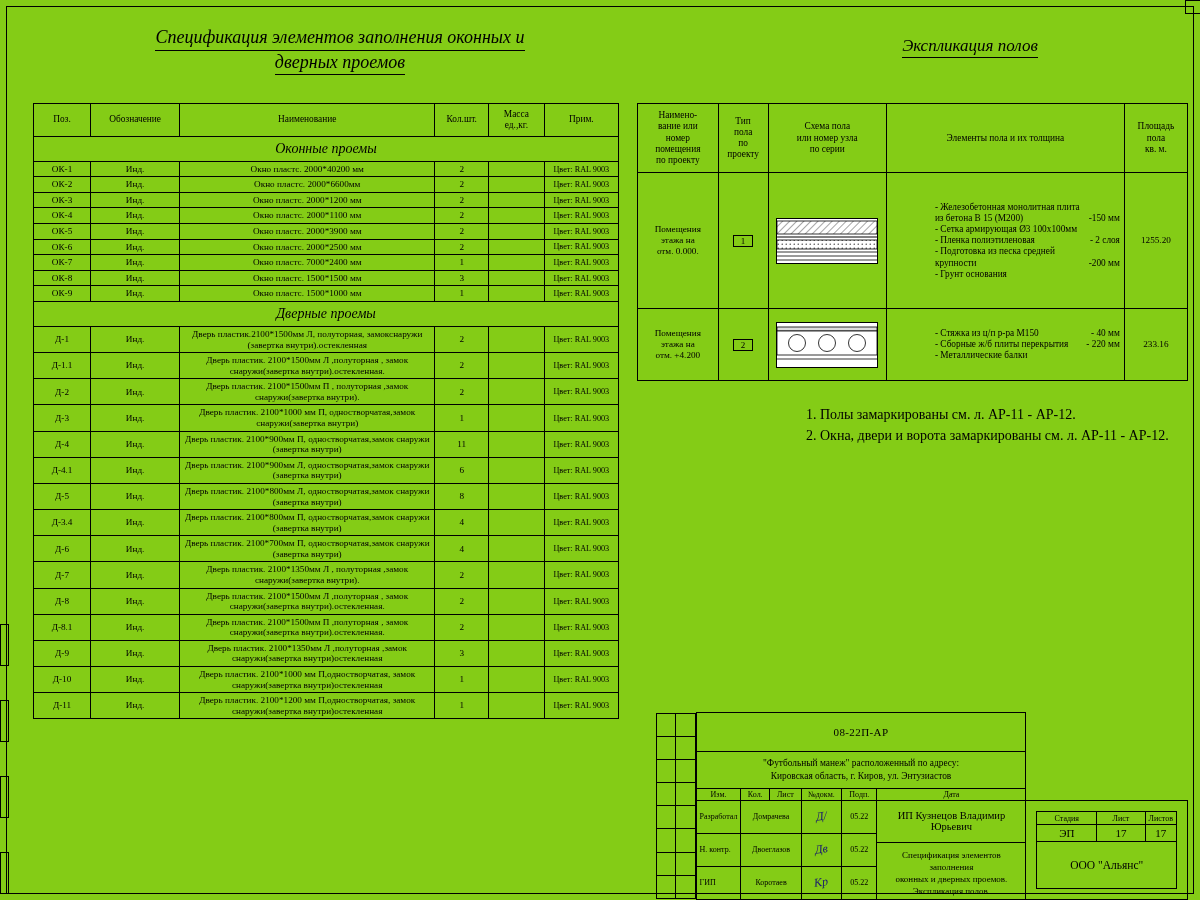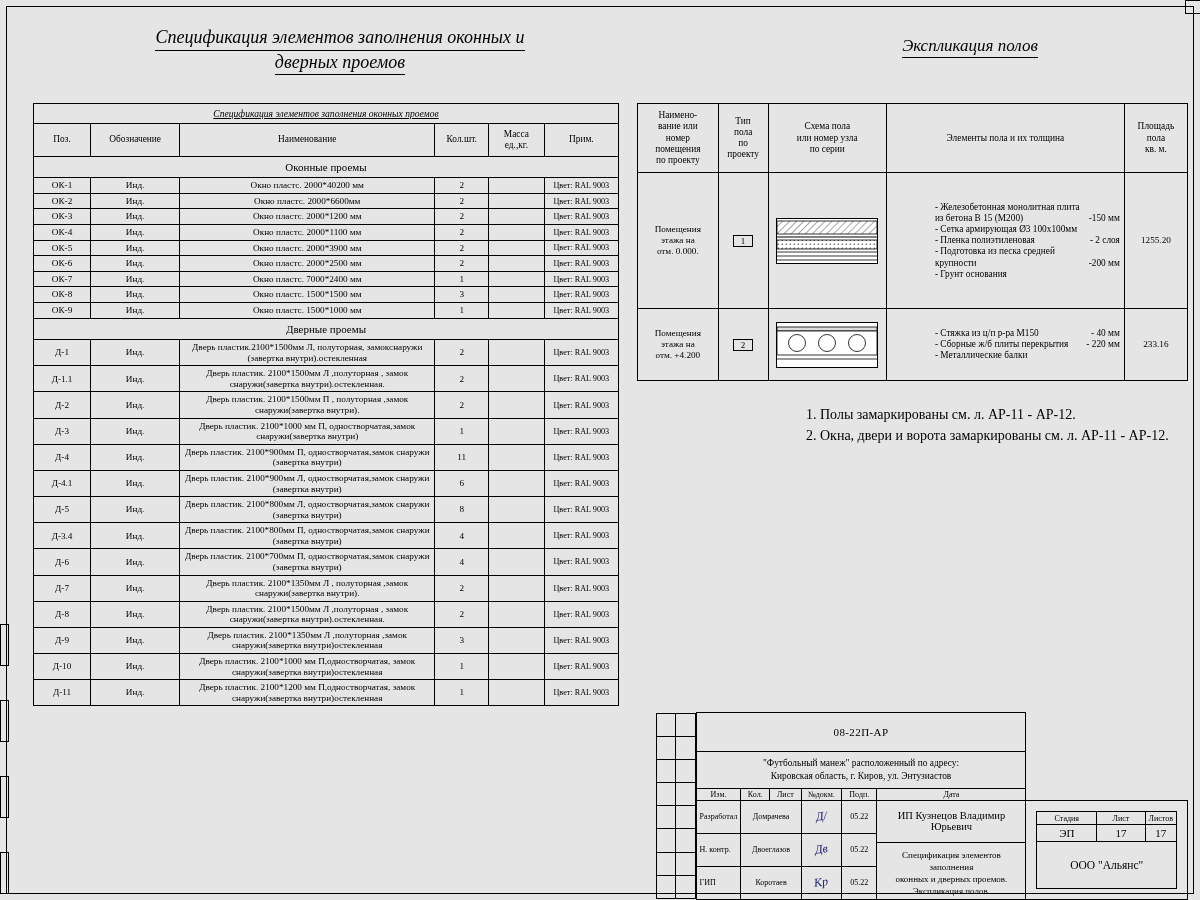--- a/index.html
+++ b/index.html
@@ -1,34 +1,34 @@
 <!DOCTYPE html>
 <html><head>
 <meta charset="utf-8">
 <style>
   html,body{margin:0;padding:0;background:#fff;}
   body{font-family:"Liberation Serif", serif; color:#000;}
-  #sheet{position:relative;width:1200px;height:900px;overflow:hidden;background:#e5e5e5;}
+  #sheet{position:relative;width:1200px;height:900px;overflow:hidden;background:#84cc16;}
 
   
   .frame-outer{position:absolute;left:6px;top:6px;width:1186px;height:886px;border:1px solid #000;}
   .frame-tick{position:absolute;border:1px solid #000;}
 
   .title-left{position:absolute;left:60px;top:26px;width:560px;text-align:center;font-style:italic;font-size:18px;line-height:1.25;}
   .title-left .u{display:inline-block;border-bottom:1px solid #000;padding-bottom:1px;}
   .title-right{position:absolute;left:840px;top:36px;width:260px;text-align:center;font-style:italic;font-size:17px;}
   .title-right .u{display:inline-block;border-bottom:1px solid #000;padding-bottom:1px;}
 
   
   table{border-collapse:collapse;}
   .spec{position:absolute;left:33px;top:103px;width:586px;font-size:9.2px;}
   .spec td{border:1px solid #000;padding:2px 2px;text-align:center;vertical-align:middle;line-height:1.15;}
   .spec .hdr-main{font-style:italic;font-size:9.6px;padding:4px 0;text-decoration:underline;}
   .spec .colhdr{font-size:9.4px;padding:5px 2px;}
-  .spec .section{font-size:11px;padding:4px 0;}
+  .spec .section{font-size:14px;padding:4px 0;font-style:italic;}
   .spec .name{font-size:9.2px;}
   .spec .prim{font-size:8.2px;line-height:1.1;}
   .c-pos{width:54px;}
   .c-oboz{width:86px;}
   .c-name{width:260px;}
   .c-kol{width:50px;}
   .c-mass{width:52px;}
   .c-prim{width:72px;}
 
   
@@ -81,23 +81,20 @@
     <span class="u">дверных проемов</span>
   </div>
 
   <div class="title-right">
     <span class="u">Экспликация полов</span>
   </div>
 
   <table class="spec">
     <tbody id="spec-body">
       <tr>
-        <td class="hdr-main" colspan="6">Спецификация элементов заполнения оконных проемов</td>
-      </tr>
-      <tr>
         <td class="colhdr c-pos">Поз.</td>
         <td class="colhdr c-oboz">Обозначение</td>
         <td class="colhdr c-name">Наименование</td>
         <td class="colhdr c-kol">Кол.шт.</td>
         <td class="colhdr c-mass">
           <span>Масса</span><br>
           <span>ед.,кг.</span>
         </td>
         <td class="colhdr c-prim">Прим.</td>
       </tr>
@@ -256,20 +253,28 @@
           <td class="c-oboz">Инд.</td>
           <td class="c-name name">Дверь пластик. 2100*1350мм Л , полуторная ,замок снаружи(завертка внутри).</td>
           <td class="c-kol">2</td>
           <td class="c-mass"></td>
           <td class="c-prim prim">Цвет: RAL 9003</td>
         </tr>
         <tr>
           <td class="c-pos">Д-8</td>
           <td class="c-oboz">Инд.</td>
           <td class="c-name name">Дверь пластик. 2100*1500мм Л ,полуторная , замок снаружи(завертка внутри).остекленная.</td>
+          <td class="c-kol">2</td>
+          <td class="c-mass"></td>
+          <td class="c-prim prim">Цвет: RAL 9003</td>
+        </tr>
+        <tr>
+          <td class="c-pos">Д-8.1</td>
+          <td class="c-oboz">Инд.</td>
+          <td class="c-name name">Дверь пластик. 2100*1500мм П ,полуторная , замок снаружи(завертка внутри).остекленная.</td>
           <td class="c-kol">2</td>
           <td class="c-mass"></td>
           <td class="c-prim prim">Цвет: RAL 9003</td>
         </tr>
         <tr>
           <td class="c-pos">Д-9</td>
           <td class="c-oboz">Инд.</td>
           <td class="c-name name">Дверь пластик. 2100*1350мм Л ,полуторная ,замок снаружи(завертка внутри)остекленная</td>
           <td class="c-kol">3</td>
           <td class="c-mass"></td>

